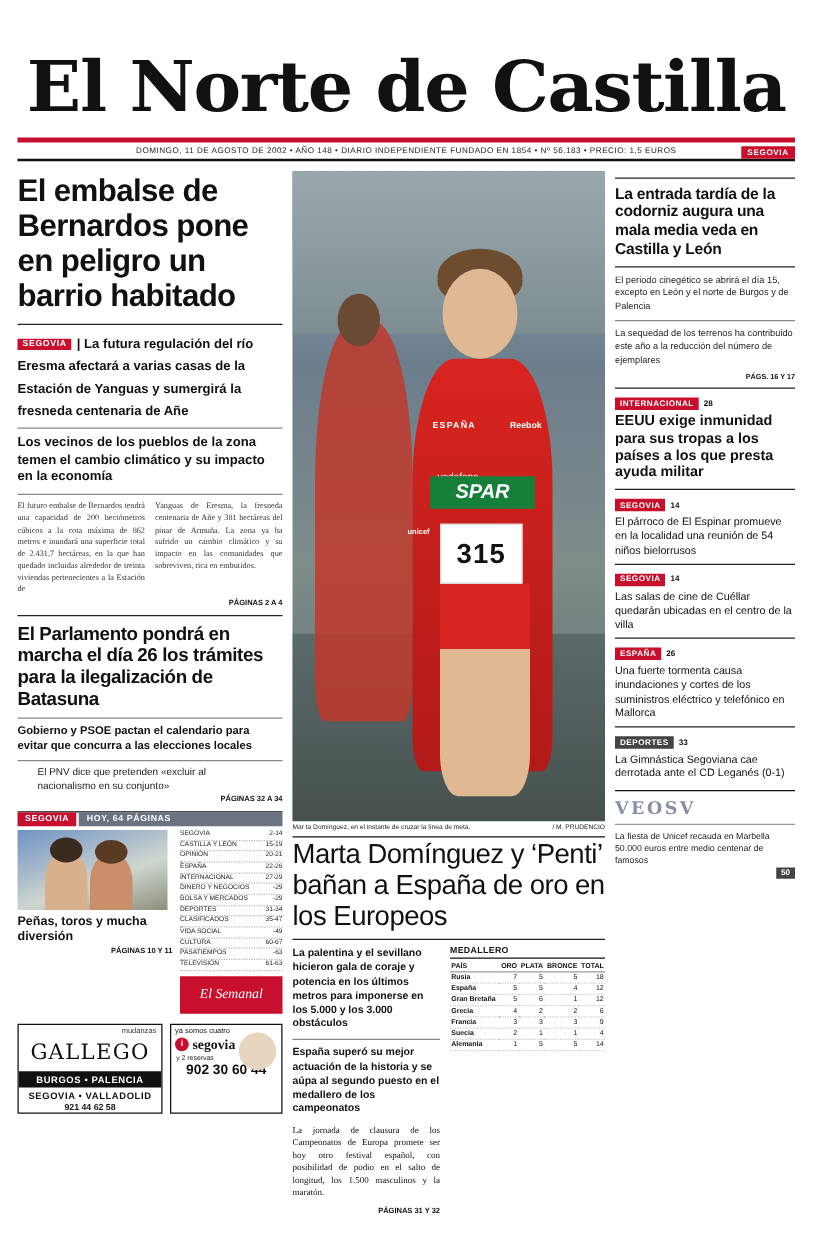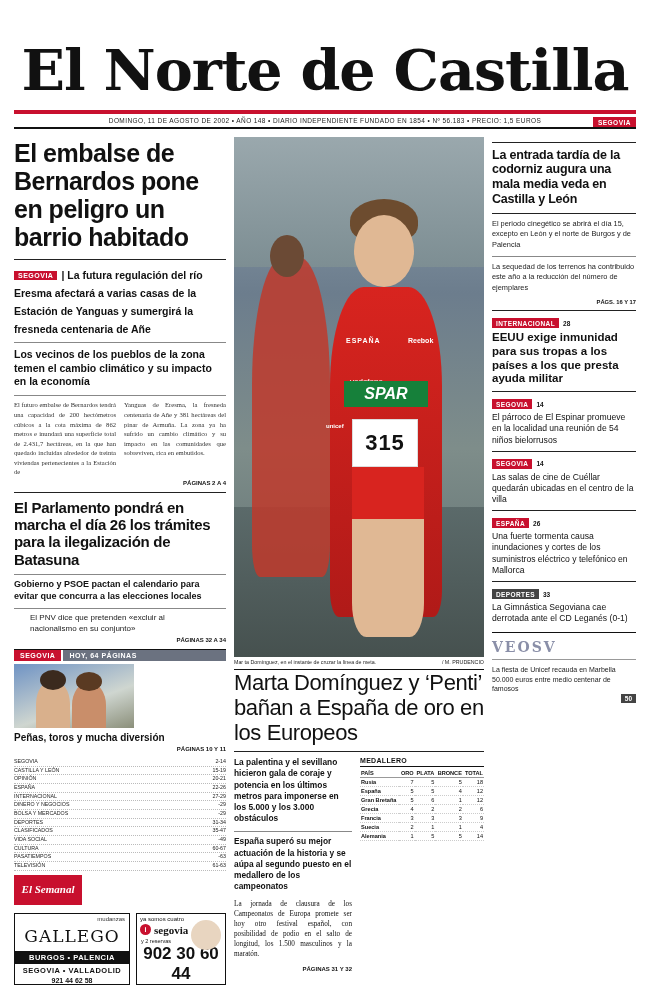--- a/index.html
+++ b/index.html
@@ -137,21 +137,21 @@
     font-family:"Liberation Sans", sans-serif;
     font-weight:bold; font-size:7px; padding:2px 6px;
     letter-spacing:.5px;
   }
   .promo-tag2 {
     background:#6b7280; color:#fff;
     font-family:"Liberation Sans", sans-serif;
     font-weight:bold; font-size:7px; padding:2px 6px;
     letter-spacing:.5px; flex:1;
   }
-  .promo-body { display:flex; gap:6px;flex-direction:column; }
+  .promo-body { display:flex; gap:6px; }
   .promo-photo {
     width: 120px; height: 64px;
     background: linear-gradient(160deg,#6f93c4,#cfd6d0 60%,#8b8f7a);
     position:relative; overflow:hidden;
   }
   .promo-photo .f1, .promo-photo .f2 {
     position:absolute; bottom:0; border-radius:50% 50% 0 0;
   }
   .promo-photo .f1 { left:22px; width:34px; height:48px; background:#d9b08c; }
   .promo-photo .f2 { left:58px; width:34px; height:46px; background:#c98e6a; }
@@ -160,22 +160,22 @@
   .promo-title {
     font-family:"Liberation Sans", sans-serif;
     font-weight:bold; font-size:10px; line-height:1.2; margin-top:4px;
   }
   .index-list {
     flex:1; font-family:"Liberation Sans", sans-serif;
     font-size:5.3px; line-height:1.45; color:#222;
   }
   .index-list .row { display:flex; justify-content:space-between; border-bottom:0.5px dotted #bbb; }
   .semanal {
-    width: 68px; height: 30px; background:#c8102e; color:#fff;
-    font-family:"Liberation Serif", serif; font-style:italic; font-weight:bold;
+    width: 82px; height: 30px; background:#c8102e; color:#fff;
+    font-family:"Liberation Serif", serif; font-style:italic; font-weight:normal;
     font-size:11px; display:flex; align-items:center; justify-content:center;
     margin-top:4px;
   }
   .promo-ref { font-family:"Liberation Sans",sans-serif; font-weight:bold; font-size:6px; text-align:right; margin-top:2px;}
 
   
   .ads { display:flex; gap:6px; margin-top:8px; }
   .ad {
     border:1px solid #111; height: 72px; position:relative; overflow:hidden;
     background:#fff;
@@ -198,21 +198,21 @@
   .ad-sub2 {
     font-family:"Liberation Sans",sans-serif; font-weight:bold;
     font-size:7.5px; text-align:center; padding:2px 0; letter-spacing:.5px;
   }
   .ad-phone { font-family:"Liberation Sans",sans-serif; font-weight:bold; font-size:7px; text-align:center;}
   .ad2-top { font-family:"Liberation Sans",sans-serif; font-size:6px; padding:2px 3px 0; }
   .ad2-mid { display:flex; align-items:center; gap:3px; padding:2px 3px; }
   .ad2-circ { width:11px;height:11px;border-radius:50%; background:#c8102e; color:#fff;
     font-family:"Liberation Sans",sans-serif; font-weight:bold; font-size:7px;
     display:flex;align-items:center;justify-content:center; }
-  .ad2-big { font-family:"Liberation Sans",sans-serif; font-weight:bold; font-size:17px; text-align:center; }
+  .ad2-big { font-family:"Liberation Sans",sans-serif; font-weight:bold; font-size:11px; text-align:center; }
   .ad2-baby { position:absolute; right:4px; top:6px; width:30px;height:30px;border-radius:50%;
     background:#e8d5c0; }
 
   
   .photo {
     width: 250px; height: 520px;
     background: linear-gradient(180deg,#8fa0ae 0%, #6c7d8d 30%, #7e8d8a 60%, #596a6b 100%);
     position:relative; overflow:hidden;
   }
   .photo .track { position:absolute; left:0; right:0; top:0; height:130px;

